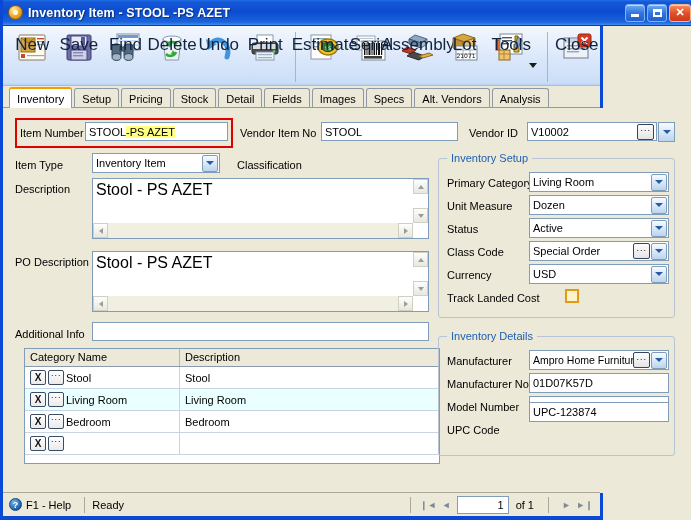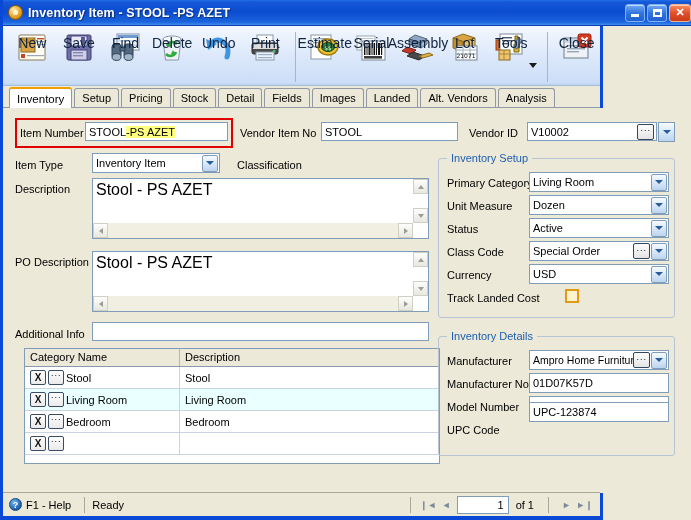--- a/index.html
+++ b/index.html
@@ -50,34 +50,34 @@
   .mini { display:block;width:8px;height:3px;background:#fff;margin-top:6px;}
   .maxi { display:block;width:9px;height:8px;border:2px solid #fff;border-top-width:3px;}
   
   .toolbar {
     height:60px; background: linear-gradient(to bottom,#f4f8fe 0%, #dfeafb 45%, #cbdef7 96%, #b9d2f2 100%);
     display:flex; align-items:flex-start; padding:4px 0 0 6px;
     border-bottom:1px solid #a8bdd8;
     position:relative;
   }
   .tbtn { width:54px; display:flex;flex-direction:column;align-items:center; padding-top:2px; cursor:default;}
-  .tbtn .lbl { font-size:14px; color:#10233f; margin-top:3px; }
+  .tbtn .lbl { font-size:17px; color:#10233f; margin-top:3px; }
   .ticon { width:34px;height:32px;position:relative; }
   .tsep { width:1px;height:50px;background:#9fb6d4; margin:2px 6px 0 6px; }
   .tools-arrow { align-self:center; margin-top:16px; margin-left:-6px; }
   .tools-arrow b { display:block;width:0;height:0;border-left:4px solid transparent;border-right:4px solid transparent;border-top:5px solid #1a1a1a;}
   
   .tabstrip {
     height:22px; background:#ece9d8; display:flex; align-items:flex-end;
     padding-left:6px; border-bottom:1px solid #8e9aa8;
   }
   .tab {
     height:19px; padding:4px 7px; margin-right:2px;
     background:#ece9d8; border:1px solid #9098a4; border-bottom:none;
-    border-radius:3px 3px 0 0; display:flex;align-items:center;
+    border-radius:3px 3px 0 0; display:flex;align-items:flex-start;
     font-size:11px; color:#000; white-space:nowrap;
   }
   .tab.active {
     height:21px; background:#fff; border-top:2px solid #f0a000;
     border-left-color:#8e9aa8; border-right-color:#8e9aa8;
     position:relative; z-index:3; margin-bottom:-1px; font-size:11.5px;
   }
   
   .form { position:relative; width:685px; height:385px; background:#ece9d8; }
   .lbl { font-size:11px; color:#000; position:absolute; white-space:nowrap; }
@@ -412,21 +412,21 @@
     <div class="tab">
         <span>Detail</span>
       </div>
     <div class="tab">
         <span>Fields</span>
       </div>
     <div class="tab">
         <span>Images</span>
       </div>
     <div class="tab">
-        <span>Landed</span>
+        <span>Specs</span>
       </div>
     <div class="tab">
         <span>Alt. Vendors</span>
       </div>
     <div class="tab">
         <span>Analysis</span>
       </div>
   </div>
 
   <div class="form">

